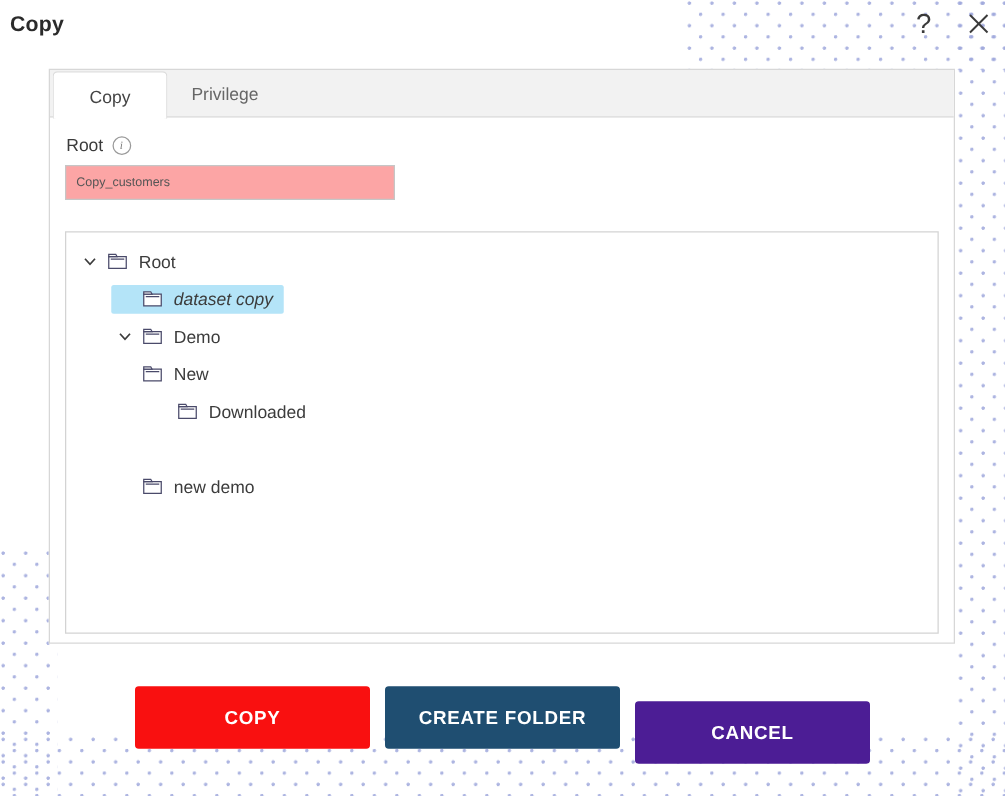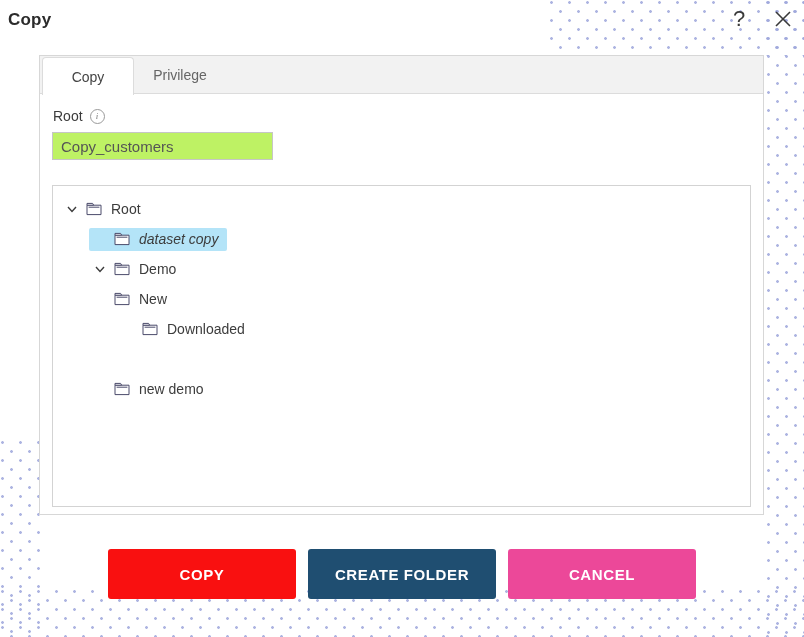--- a/index.html
+++ b/index.html
@@ -138,29 +138,29 @@
     font-size: 9px;
     font-style: italic;
     font-family: "Liberation Serif", serif;
     display: flex;
     align-items: center;
     justify-content: center;
     cursor: pointer;
     line-height: 1;
   }
   #name-input {
-    width: 221px;
+    width: 264px;
     height: 28px;
     box-sizing: border-box;
     border: 1px solid #c6c6c6;
     padding: 0 8px;
-    font-size: 15px;
+    font-size: 10px;
     color: #555555;
     font-family: "Liberation Sans", sans-serif;
-    background: #bef264;
+    background: #fca5a5;
     outline: none;
     display: block;
   }
 
   
   #folder-tree {
     margin-top: 25px;
     border: 1px solid #d3d3d3;
     height: 322px;
     box-sizing: border-box;
@@ -228,21 +228,21 @@
     letter-spacing: 0.6px;
     font-family: "Liberation Sans", sans-serif;
     cursor: pointer;
     border-radius: 3px;
     display: flex;
     align-items: center;
     justify-content: center;
   }
   #copy-button { background: #f91010; }
   #create-folder-button { background: #1f4e71; }
-  #cancel-button { background: #ec4899; }
+  #cancel-button { background: #4c1d95; margin-top: 12px; }
 </style>
 </head>
 <body>
 
 <div class="dot-layer" id="dots-top-right"></div>
 <div class="dot-layer" id="dots-bottom-left"></div>
 <div class="dot-layer" id="dots-bottom-strip"></div>
 <div class="dot-layer" id="dots-right-strip"></div>
 
 <div id="dialog-title">Copy</div>

